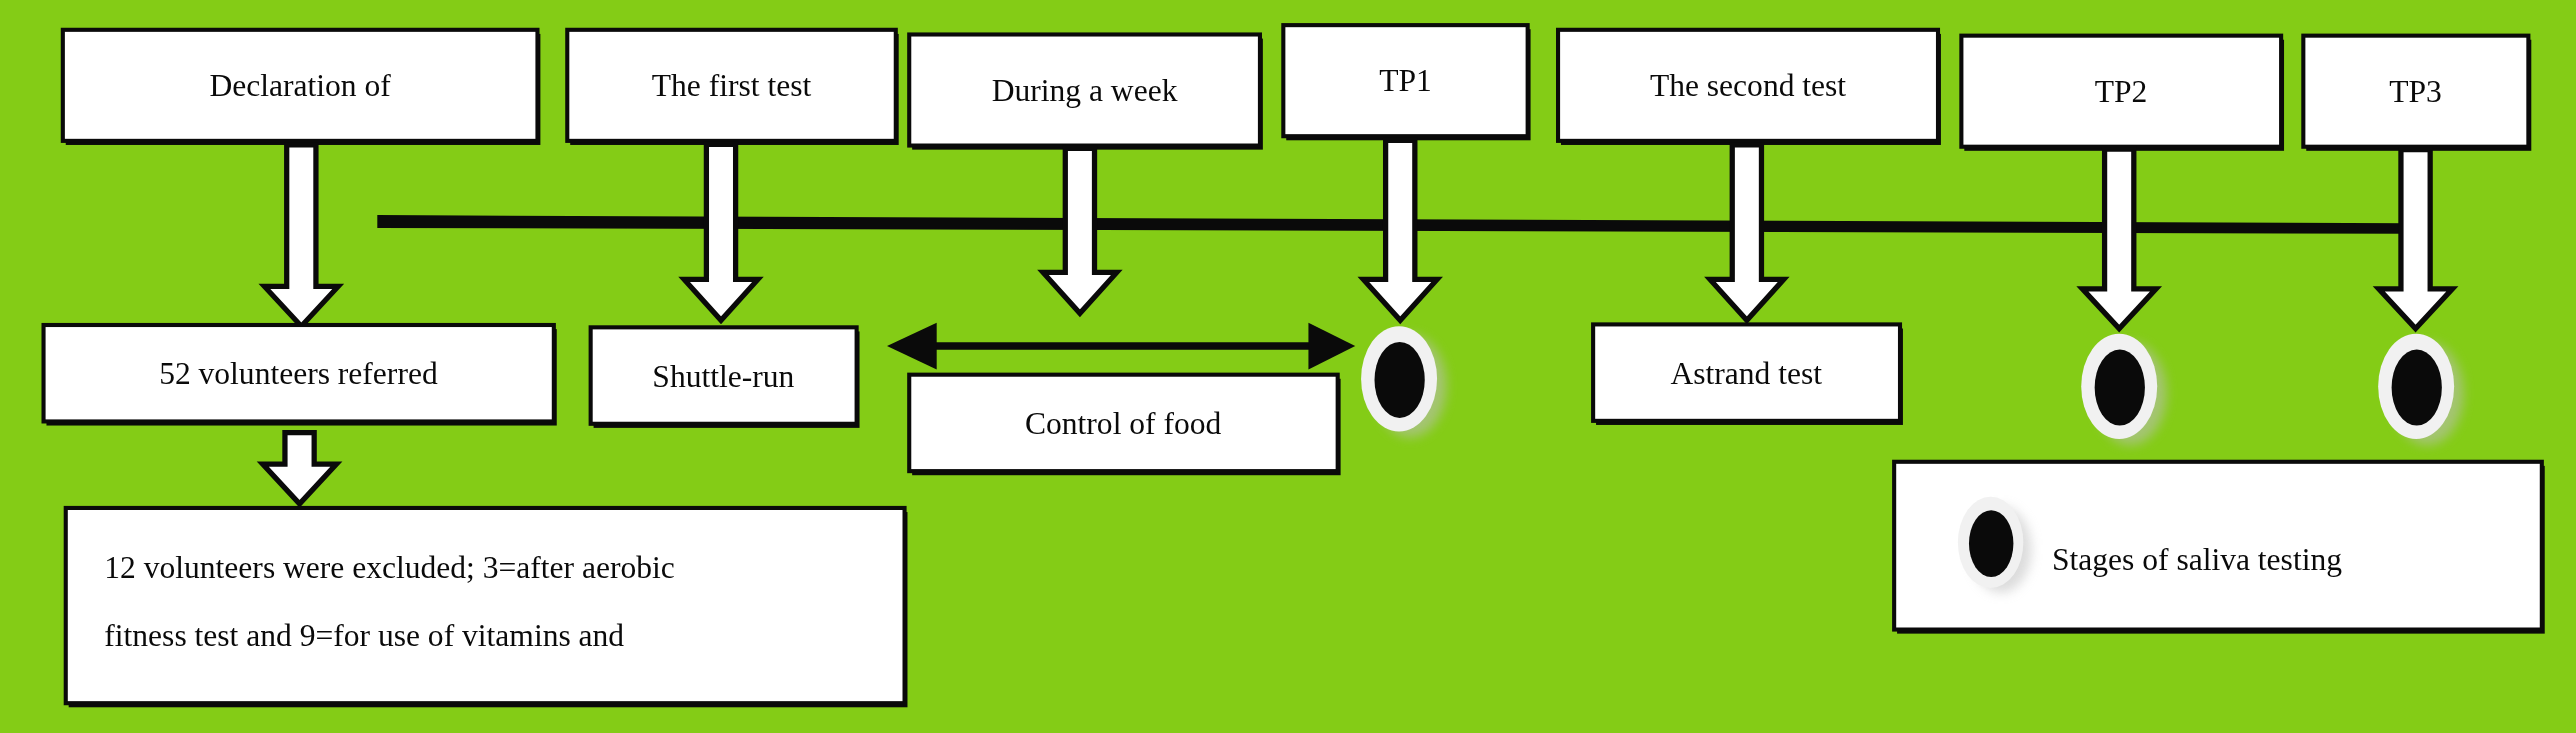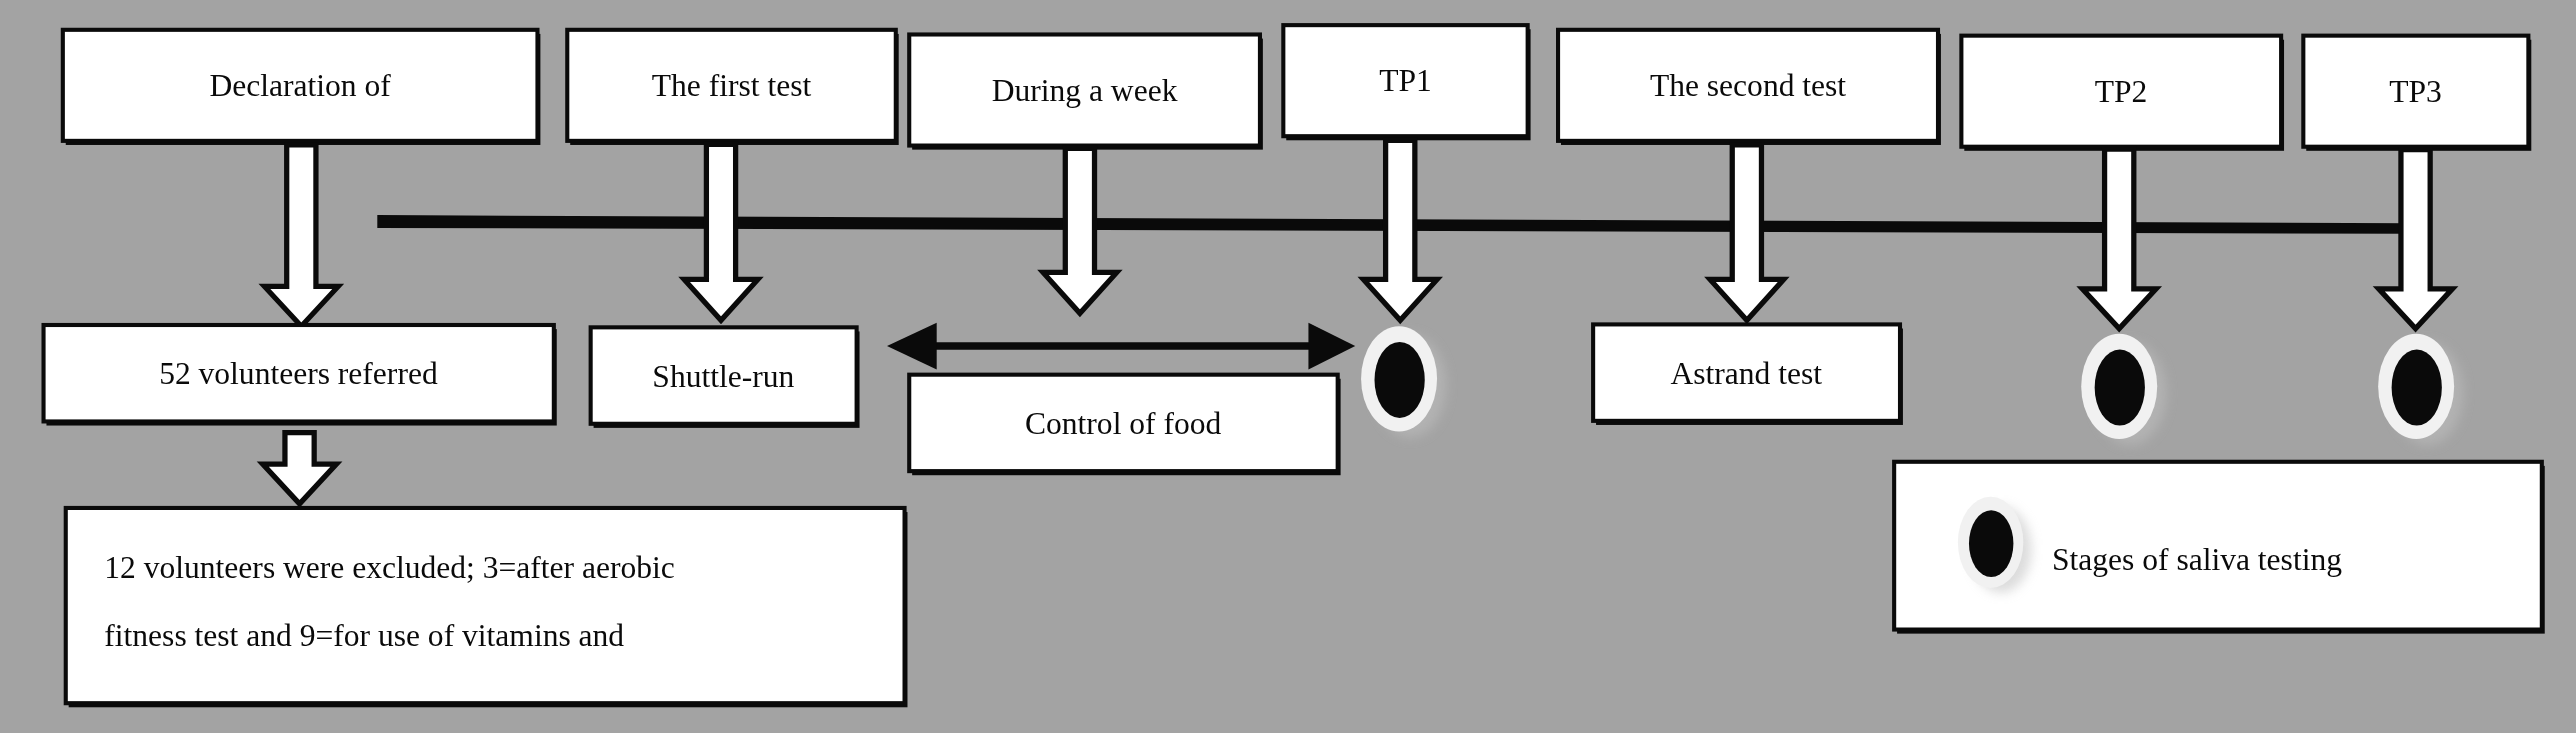--- a/index.html
+++ b/index.html
@@ -10,21 +10,21 @@
   body {
     width: 2576px;
     height: 733px;
     overflow: hidden;
     font-family: "Liberation Serif", "DejaVu Serif", serif;
   }
   #stage {
     position: relative;
     width: 2576px;
     height: 733px;
-    background: #a3a3a3;
+    background: #84cc16;
   }
   #stage > svg {
     position: absolute;
     top: 0;
     left: 0;
   }
   .box-label {
     font-family: "Liberation Serif", "DejaVu Serif", serif;
     font-size: 54px;
     fill: #0a0a0a;

